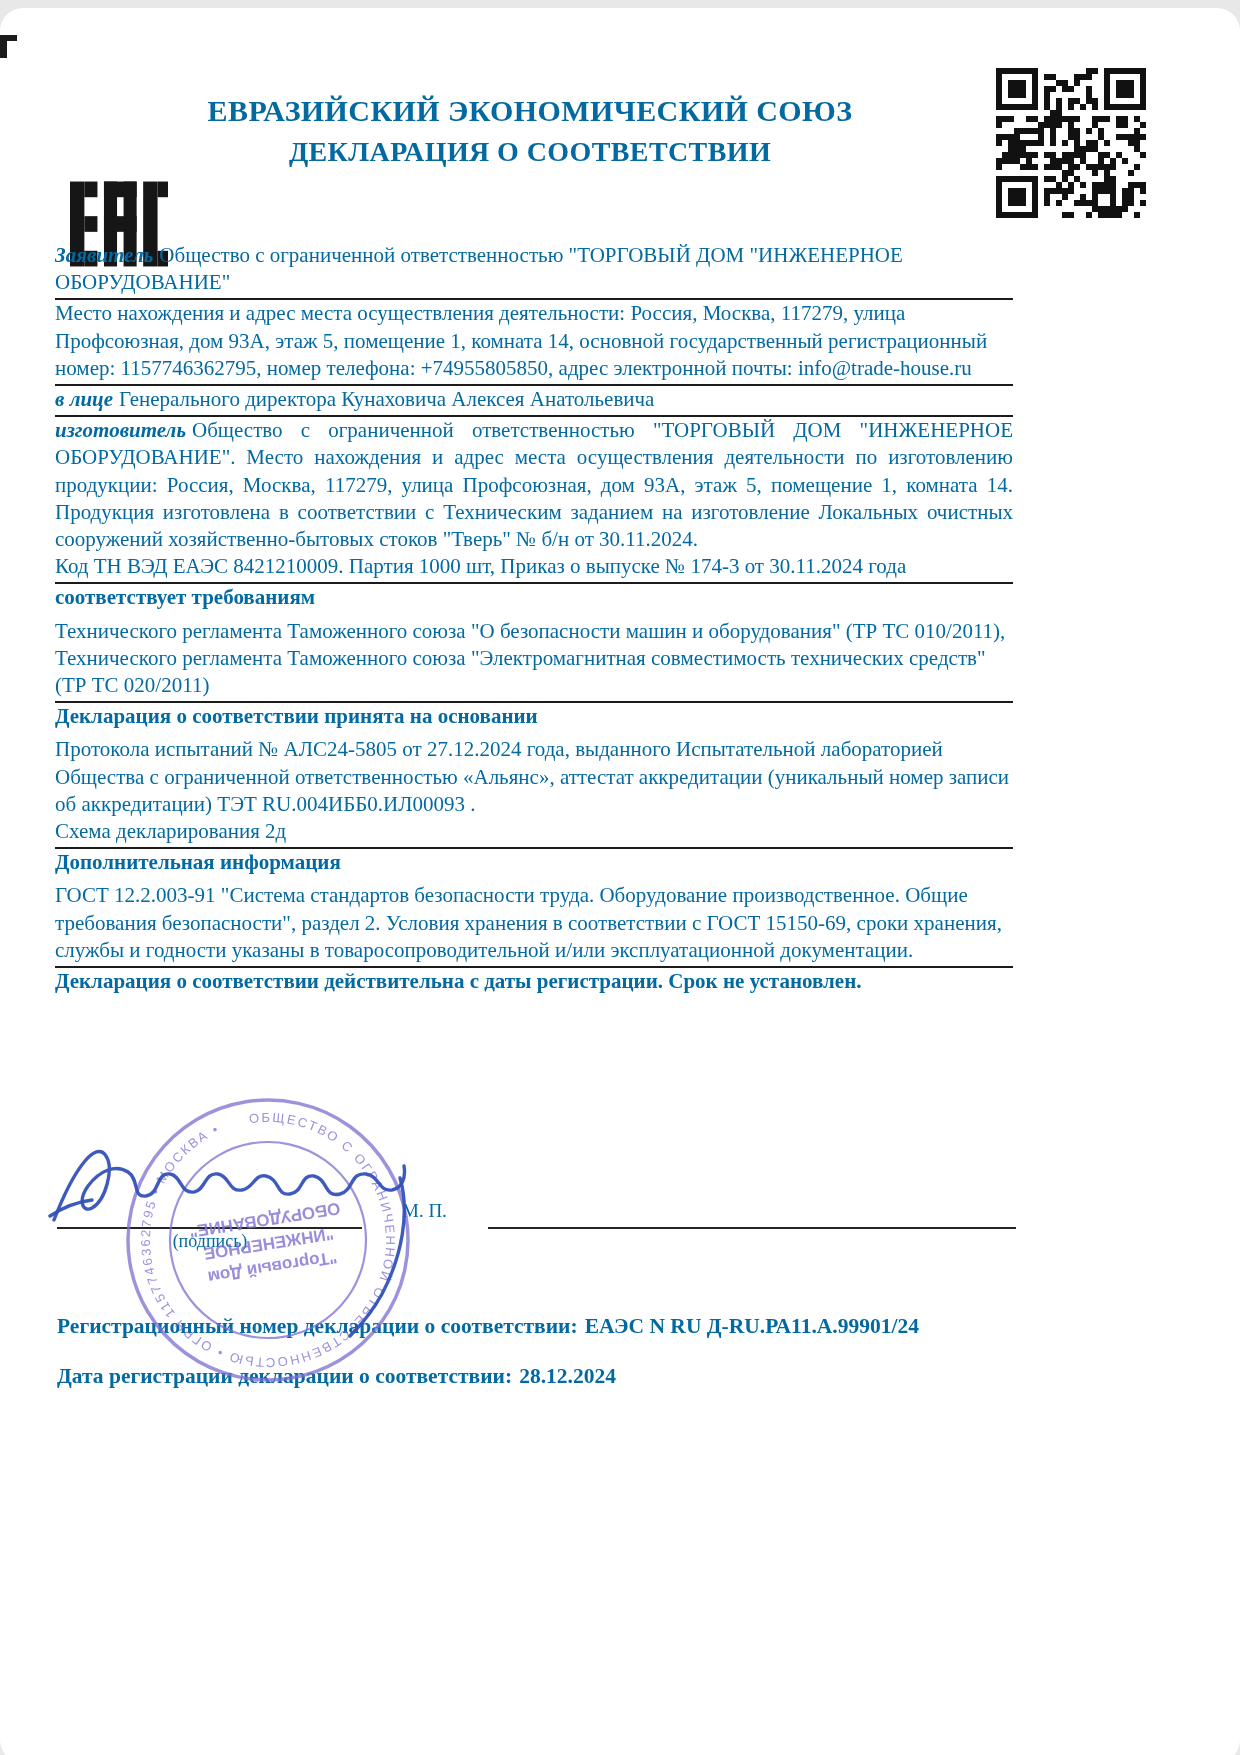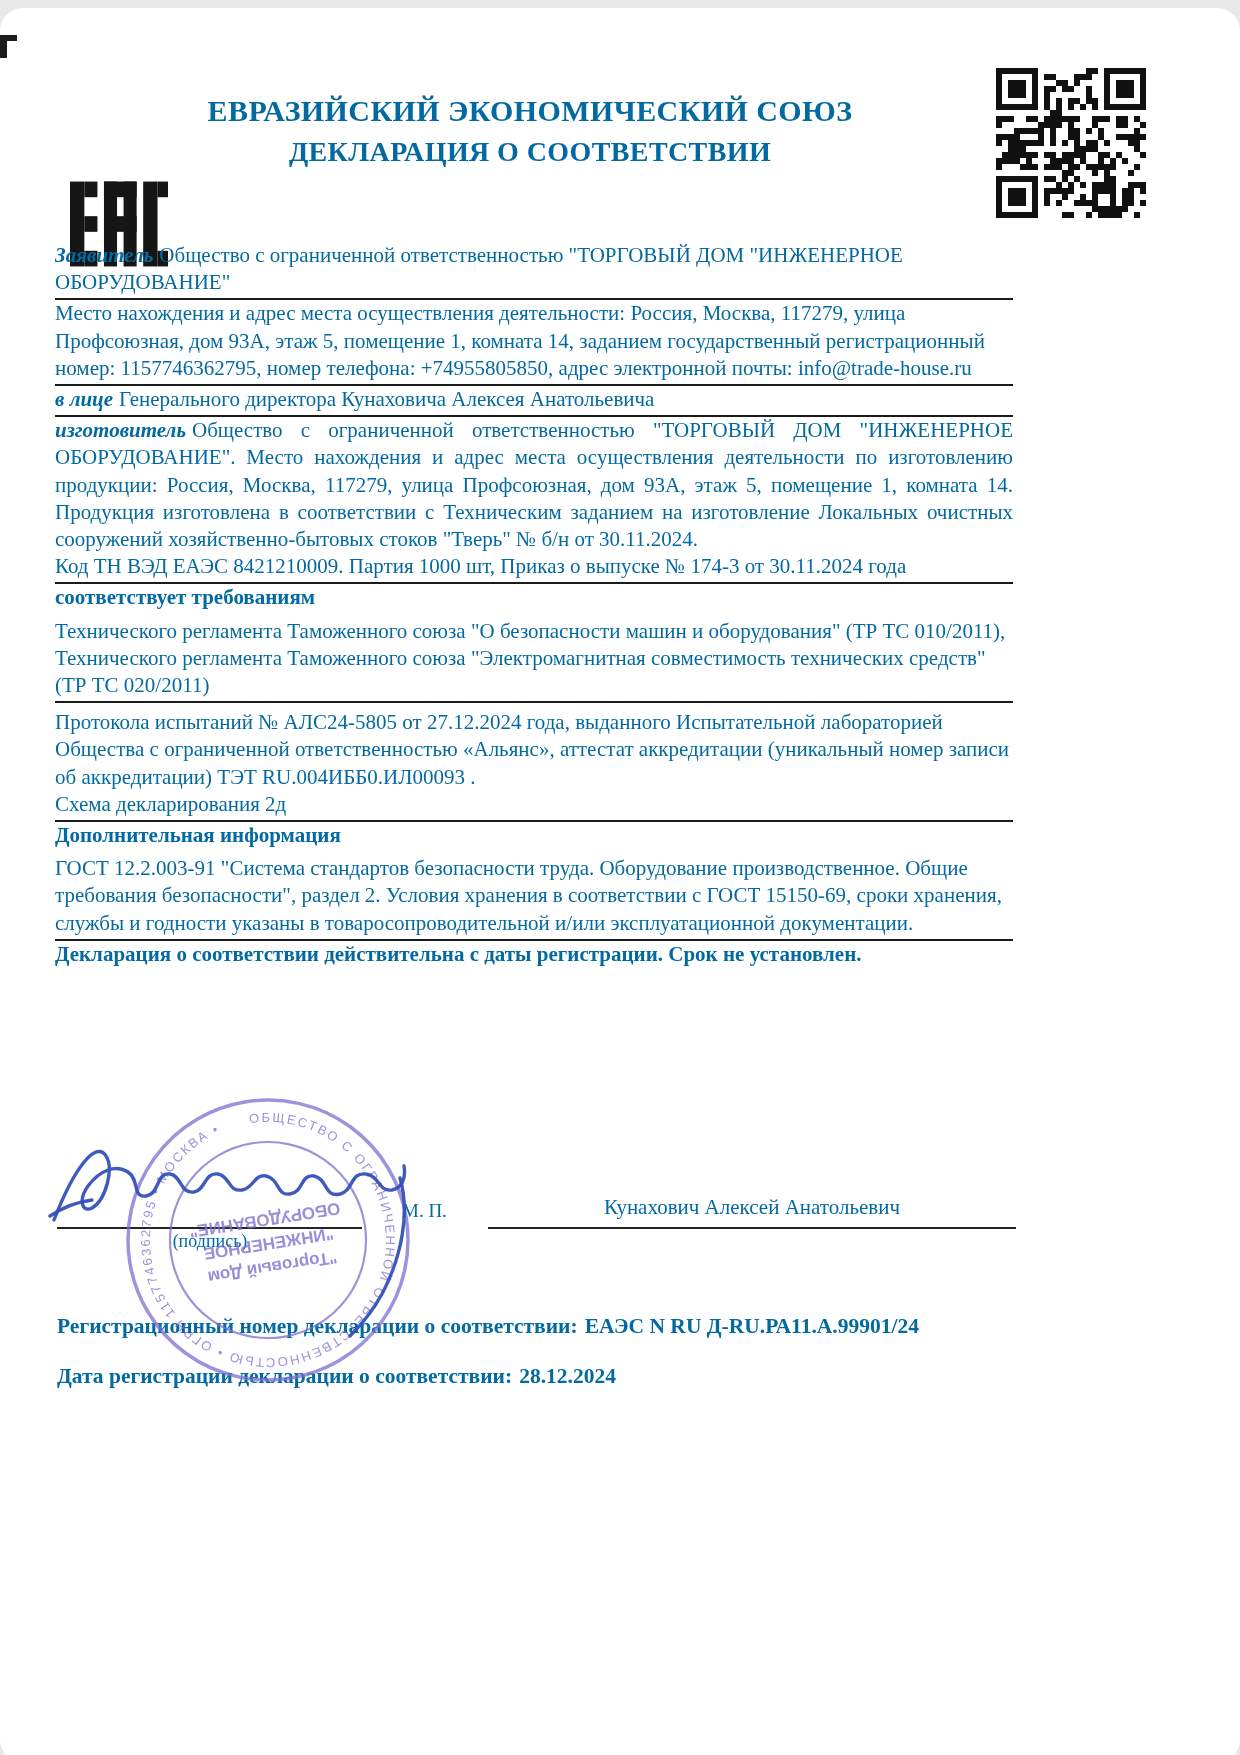--- a/index.html
+++ b/index.html
@@ -383,51 +383,51 @@
         <rect x="108" y="144" width="6" height="6" fill="#111"></rect>
         <rect x="114" y="144" width="6" height="6" fill="#111"></rect>
         <rect x="120" y="144" width="6" height="6" fill="#111"></rect>
         <rect x="138" y="144" width="6" height="6" fill="#111"></rect>
       </svg></div>
 
   <div class="content">
 
     <div class="sec"><span class="lead">Заявитель</span><span>Общество с ограниченной ответственностью "ТОРГОВЫЙ ДОМ "ИНЖЕНЕРНОЕ ОБОРУДОВАНИЕ"</span></div>
 
-    <div class="sec"><span>Место нахождения и адрес места осуществления деятельности: Россия, Москва, 117279, улица Профсоюзная, дом 93А, этаж 5, помещение 1, комната 14, заданием государственный регистрационный номер: 1157746362795, номер телефона: +74955805850, адрес электронной почты: info@trade-house.ru</span></div>
+    <div class="sec"><span>Место нахождения и адрес места осуществления деятельности: Россия, Москва, 117279, улица Профсоюзная, дом 93А, этаж 5, помещение 1, комната 14, основной государственный регистрационный номер: 1157746362795, номер телефона: +74955805850, адрес электронной почты: info@trade-house.ru</span></div>
 
     <div class="sec"><span class="lead">в лице</span><span>Генерального директора Кунаховича Алексея Анатольевича</span></div>
 
 
     <div class="sec nb justify"><span class="lead">изготовитель</span><span>Общество с ограниченной ответственностью "ТОРГОВЫЙ ДОМ "ИНЖЕНЕРНОЕ ОБОРУДОВАНИЕ". Место нахождения и адрес места осуществления деятельности по изготовлению продукции: Россия, Москва, 117279, улица Профсоюзная, дом 93А, этаж 5, помещение 1, комната 14. Продукция изготовлена в соответствии с Техническим заданием на изготовление Локальных очистных сооружений хозяйственно-бытовых стоков "Тверь" № б/н от 30.11.2024.</span></div>
 
     <div class="sec"><span>Код ТН ВЭД ЕАЭС 8421210009. Партия 1000 шт, Приказ о выпуске № 174-3 от 30.11.2024 года</span></div>
 
     <div class="sec nb heading">соответствует требованиям</div>
 
     <div class="sec pre"><span>Технического регламента Таможенного союза "О безопасности машин и оборудования" (ТР ТС 010/2011), Технического регламента Таможенного союза "Электромагнитная совместимость технических средств" (ТР ТС 020/2011)</span></div>
 
+    <div class="sec nb heading">Декларация о соответствии принята на основании</div>
 
     <div class="sec pre">
       <div>Протокола испытаний № АЛС24-5805 от 27.12.2024 года, выданного Испытательной лабораторией Общества с ограниченной ответственностью «Альянс», аттестат аккредитации (уникальный номер записи об аккредитации)  ТЭТ RU.004ИББ0.ИЛ00093 .</div>
       <div>Схема декларирования 2д</div>
     </div>
 
     <div class="sec nb heading">Дополнительная информация</div>
 
     <div class="sec pre"><span>ГОСТ 12.2.003-91 "Система стандартов безопасности труда. Оборудование производственное. Общие требования безопасности", раздел 2. Условия хранения в соответствии с ГОСТ 15150-69, сроки хранения, службы и годности указаны в товаросопроводительной и/или эксплуатационной документации.</span></div>
 
     <div class="sec nb heading">Декларация о соответствии  действительна с даты регистрации. Срок не  установлен.</div>
 
   </div>
 
   <div class="hline line-sign"></div>
   <div class="cap-sign">(подпись)</div>
   <div class="mp">М. П.</div>
-  <div class="fio">Кунахович Алексей Анатольевич</div>
   <div class="hline line-fio"></div>
 
   <svg class="stamp-svg" viewBox="0 0 300 300" xmlns="http://www.w3.org/2000/svg">
     <g fill="none" stroke="#7b6ed0" stroke-opacity="0.9">
       <circle cx="150" cy="150" r="140" stroke-width="3.5"></circle>
       <circle cx="150" cy="150" r="98" stroke-width="2.2"></circle>
     </g>
     <defs>
       <path id="ringPath" d="M 150 32 A 118 118 0 1 1 149.9 32"></path>
     </defs>

